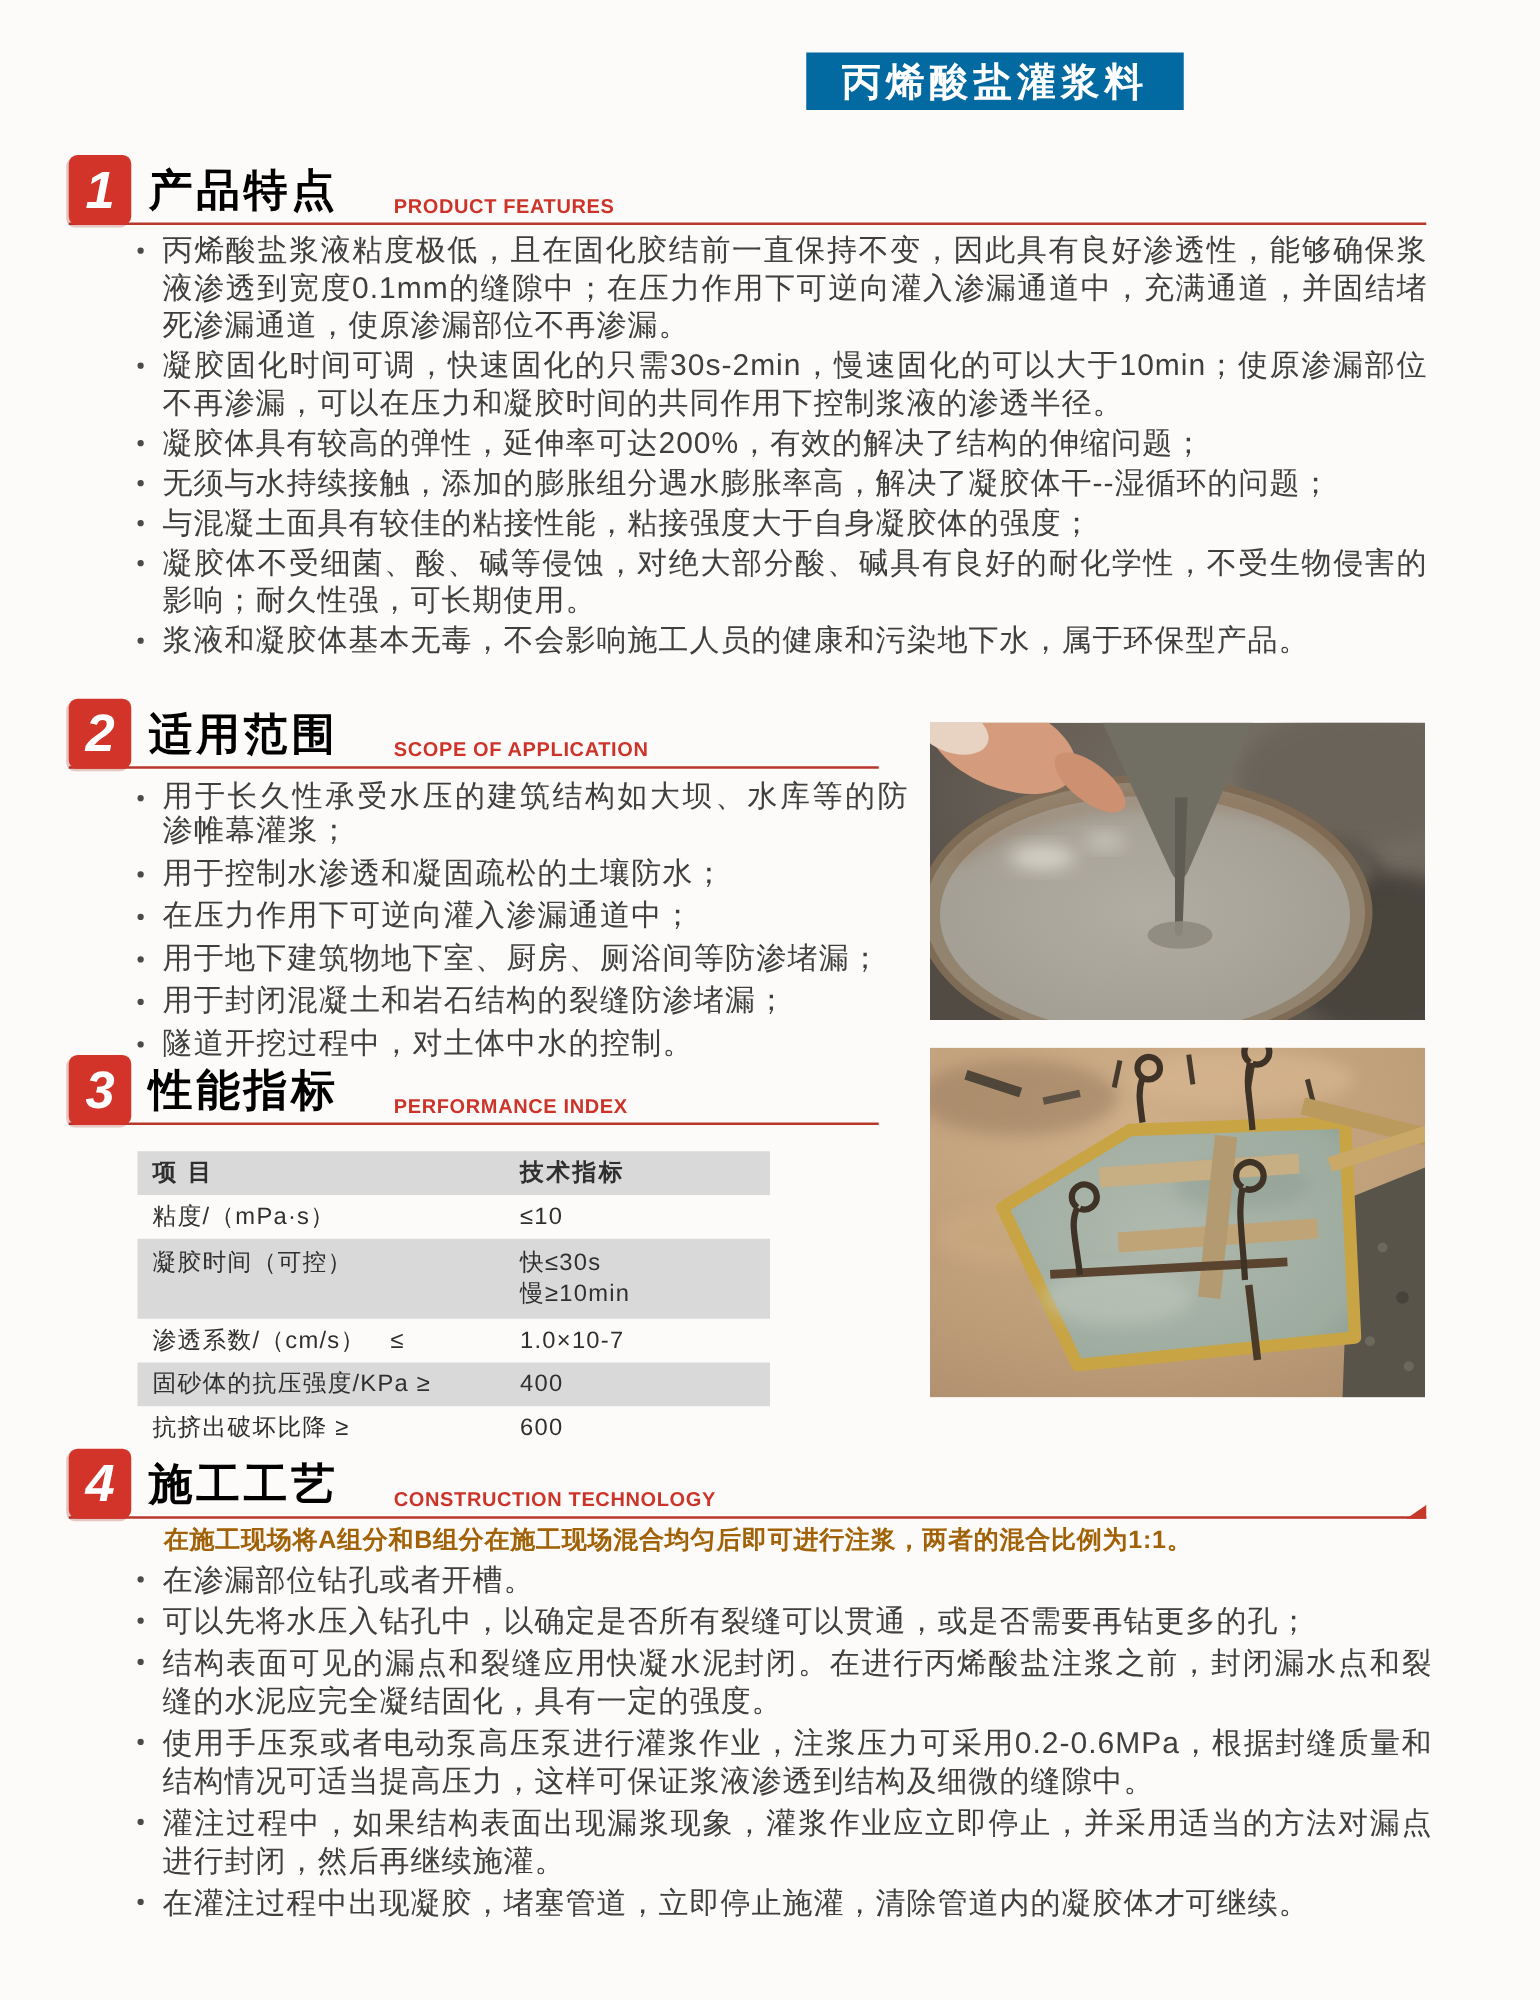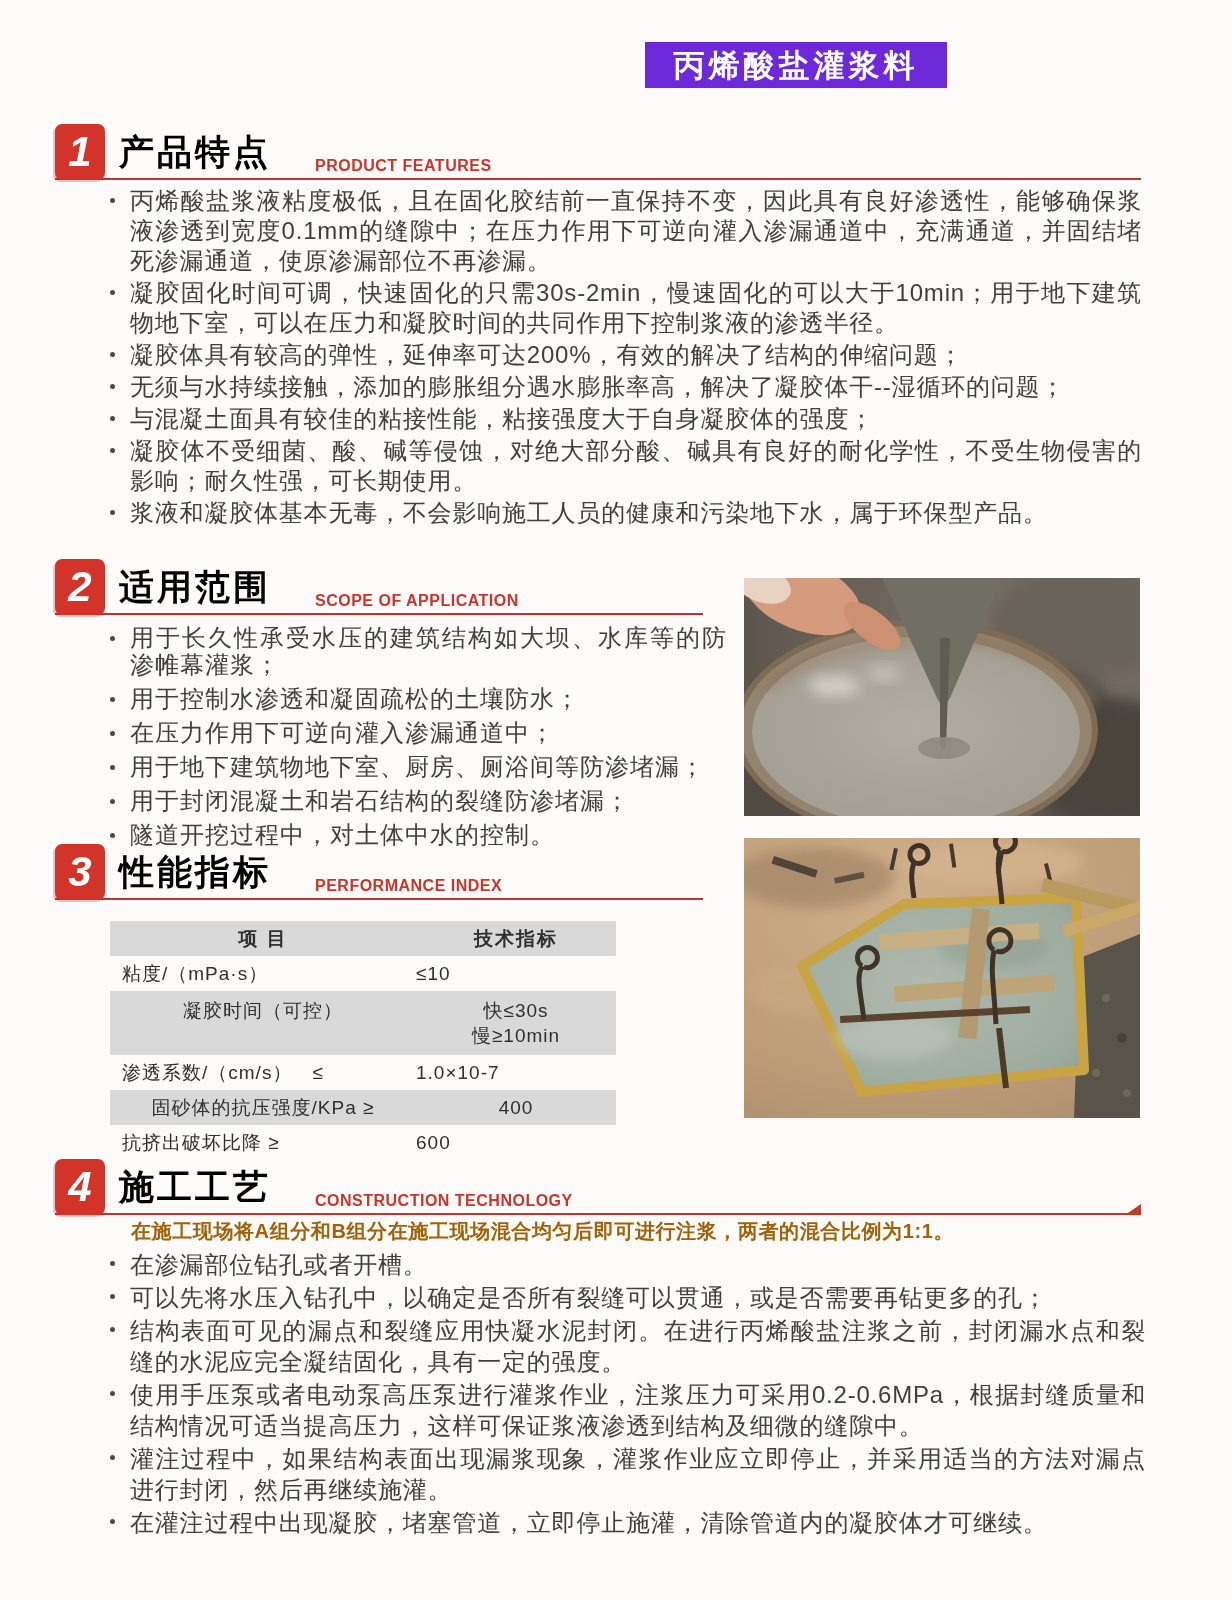--- a/index.html
+++ b/index.html
@@ -1,20 +1,20 @@
 <!DOCTYPE html>
 <html><head>
 <meta charset="utf-8">
 <style>
   html,body{margin:0;padding:0;}
   body{font-family:"Liberation Sans","DejaVu Sans",sans-serif;background:#e8e8e8;}
   .page{position:relative;width:1232px;height:1600px;margin:0 auto;background:#fcfbf9;overflow:hidden;}
 
   
-  .banner{position:absolute;left:645px;top:42px;width:302px;height:46px;background:#6d28d9;
+  .banner{position:absolute;left:645px;top:42px;width:302px;height:46px;background:#0369a1;
           color:#fff;font-size:31px;font-weight:bold;letter-spacing:4px;text-align:center;line-height:47px;}
 
   
   .sec-head{position:absolute;left:55px;height:58px;}
   .sec-line{position:absolute;left:0;right:0;bottom:0;height:2px;background:#b8392c;}
   .sec-line.wedge::after{content:"";position:absolute;right:0;bottom:0;width:0;height:0;
           border-bottom:11px solid #c5392b;border-left:16px solid transparent;}
   .sec-num{position:absolute;left:0;bottom:0;width:50px;height:56px;background:#d2342a;border-radius:7px;
           color:#fff;text-align:center;line-height:56px;font-size:42px;font-weight:bold;font-style:italic;
           box-shadow:-2px 2px 0 rgba(160,40,30,.25);}
@@ -28,21 +28,21 @@
   .s2 .bullet-item{line-height:27px;margin-bottom:7px;letter-spacing:1px;}
   .s4 .bullet-item{line-height:31px;margin-bottom:2px;}
 
   
   .photo{position:absolute;overflow:hidden;}
   .photo svg{display:block;}
 
   
   .spec-table{position:absolute;left:110px;top:921px;width:506px;font-size:19px;color:#2f2f2f;}
   .tr{display:flex;}
-  .tr.shaded{background:#d9d9d9;text-align:center;}
+  .tr.shaded{background:#d9d9d9;}
   .td{padding:5px 0 5px 12px;line-height:25px;letter-spacing:1px;}
   .td.c1{width:282px;flex:none;}
   .td.c2{flex:1;}
   .th-row .td{font-weight:bold;letter-spacing:2px;}
   .tr.tall .td{padding-top:7px;padding-bottom:7px;}
 
   
   .s4-intro{position:absolute;left:131px;top:1218px;width:1010px;font-size:20px;font-weight:bold;color:#a16207;letter-spacing:.6px;}
 </style>
 </head>
@@ -55,21 +55,21 @@
   <div class="sec-head" style="top:122px;width:1086px;">
     <div class="sec-line"></div>
     <div class="sec-num">1</div>
     <div class="sec-title">产品特点</div>
     <div class="sec-sub" style="left:260px;">PRODUCT FEATURES</div>
   </div>
 
   <ul class="bullets s1" style="left:102px;top:186px;width:1040px;">
 
   <li class="bullet-item"><span class="dot"></span><span>丙烯酸盐浆液粘度极低，且在固化胶结前一直保持不变，因此具有良好渗透性，能够确保浆液渗透到宽度0.1mm的缝隙中；在压力作用下可逆向灌入渗漏通道中，充满通道，并固结堵死渗漏通道，使原渗漏部位不再渗漏。</span></li>
-      <li class="bullet-item"><span class="dot"></span><span>凝胶固化时间可调，快速固化的只需30s-2min，慢速固化的可以大于10min；用于地下建筑物地下室，可以在压力和凝胶时间的共同作用下控制浆液的渗透半径。</span></li>
+      <li class="bullet-item"><span class="dot"></span><span>凝胶固化时间可调，快速固化的只需30s-2min，慢速固化的可以大于10min；使原渗漏部位不再渗漏，可以在压力和凝胶时间的共同作用下控制浆液的渗透半径。</span></li>
       <li class="bullet-item"><span class="dot"></span><span>凝胶体具有较高的弹性，延伸率可达200%，有效的解决了结构的伸缩问题；</span></li>
       <li class="bullet-item"><span class="dot"></span><span>无须与水持续接触，添加的膨胀组分遇水膨胀率高，解决了凝胶体干--湿循环的问题；</span></li>
       <li class="bullet-item"><span class="dot"></span><span>与混凝土面具有较佳的粘接性能，粘接强度大于自身凝胶体的强度；</span></li>
       <li class="bullet-item"><span class="dot"></span><span>凝胶体不受细菌、酸、碱等侵蚀，对绝大部分酸、碱具有良好的耐化学性，不受生物侵害的影响；耐久性强，可长期使用。</span></li>
       <li class="bullet-item"><span class="dot"></span><span>浆液和凝胶体基本无毒，不会影响施工人员的健康和污染地下水，属于环保型产品。</span></li>
     </ul>
 
   <div class="sec-head" style="top:557px;width:648px;">
     <div class="sec-line"></div>
     <div class="sec-num">2</div>

